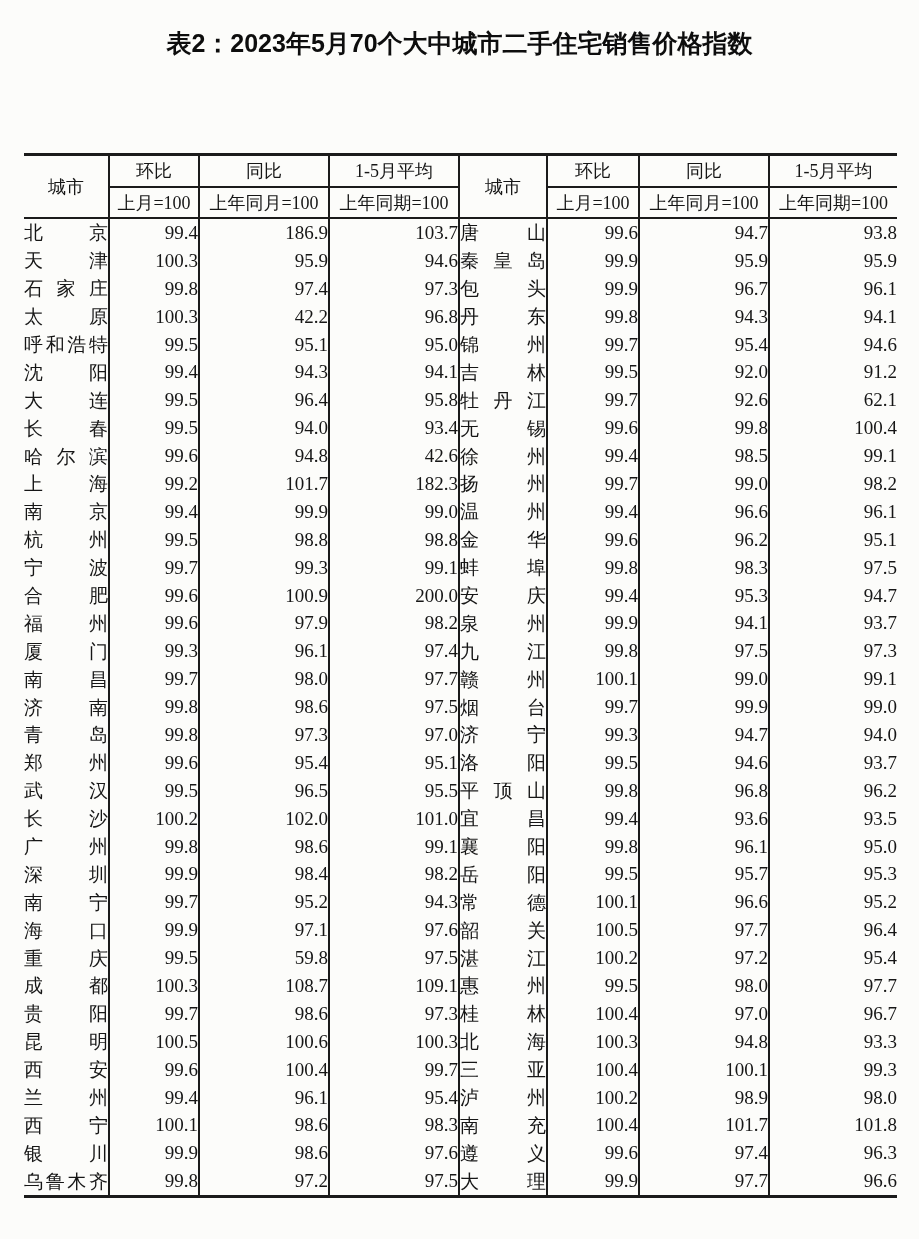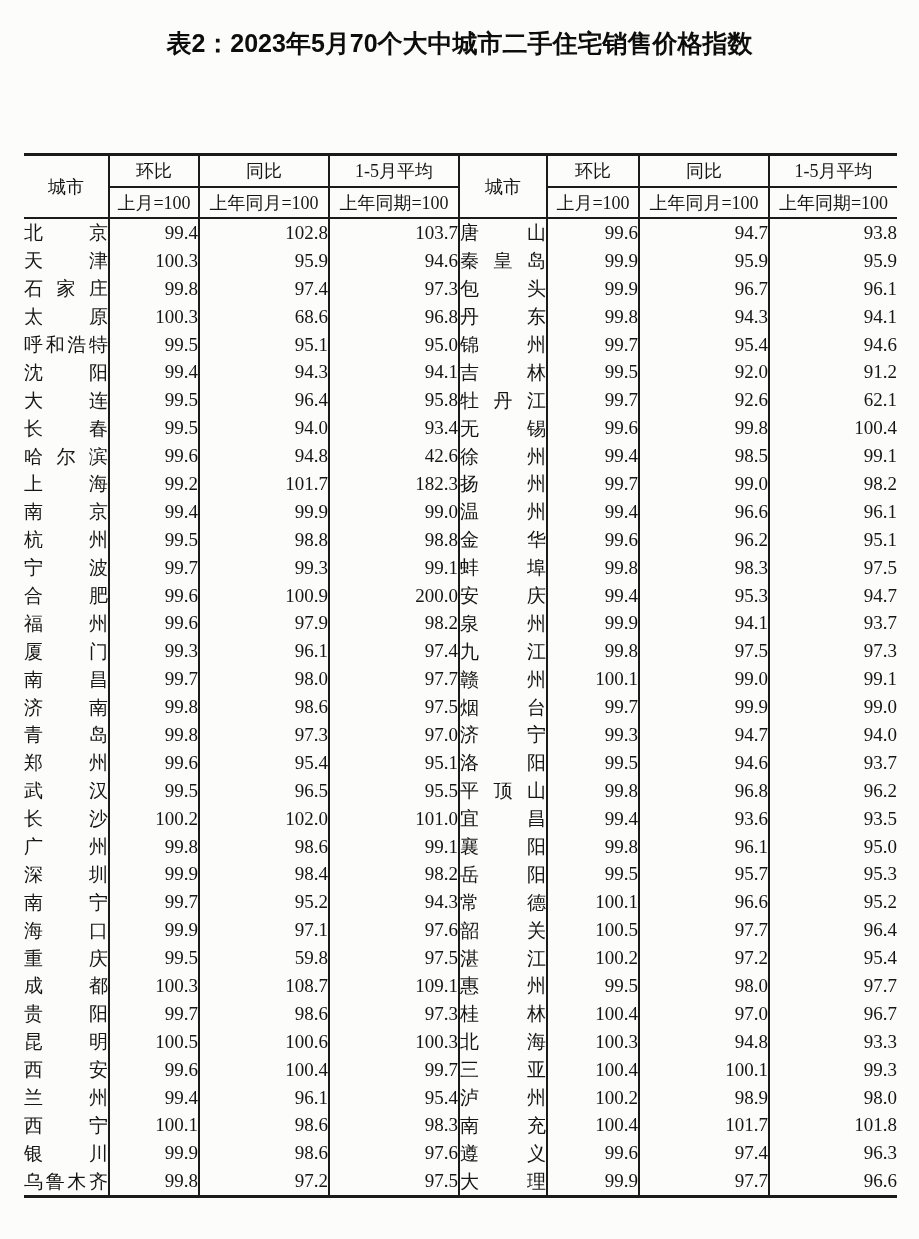--- a/index.html
+++ b/index.html
@@ -98,21 +98,21 @@
     </thead>
     <tbody id="table-body">
         <tr>
           <td class="city">
             <span class="jc">
               <span>北</span>
               <span>京</span>
             </span>
           </td>
           <td class="num bl">99.4</td>
-          <td class="num bl">102.8</td>
+          <td class="num bl">186.9</td>
           <td class="num bl">103.7</td>
           <td class="city bl">
             <span class="jc">
               <span>唐</span>
               <span>山</span>
             </span>
           </td>
           <td class="num bl">99.6</td>
           <td class="num bl">94.7</td>
           <td class="num bl">93.8</td>
@@ -160,21 +160,21 @@
           <td class="num bl">96.1</td>
         </tr>
         <tr>
           <td class="city">
             <span class="jc">
               <span>太</span>
               <span>原</span>
             </span>
           </td>
           <td class="num bl">100.3</td>
-          <td class="num bl">68.6</td>
+          <td class="num bl">42.2</td>
           <td class="num bl">96.8</td>
           <td class="city bl">
             <span class="jc">
               <span>丹</span>
               <span>东</span>
             </span>
           </td>
           <td class="num bl">99.8</td>
           <td class="num bl">94.3</td>
           <td class="num bl">94.1</td>

